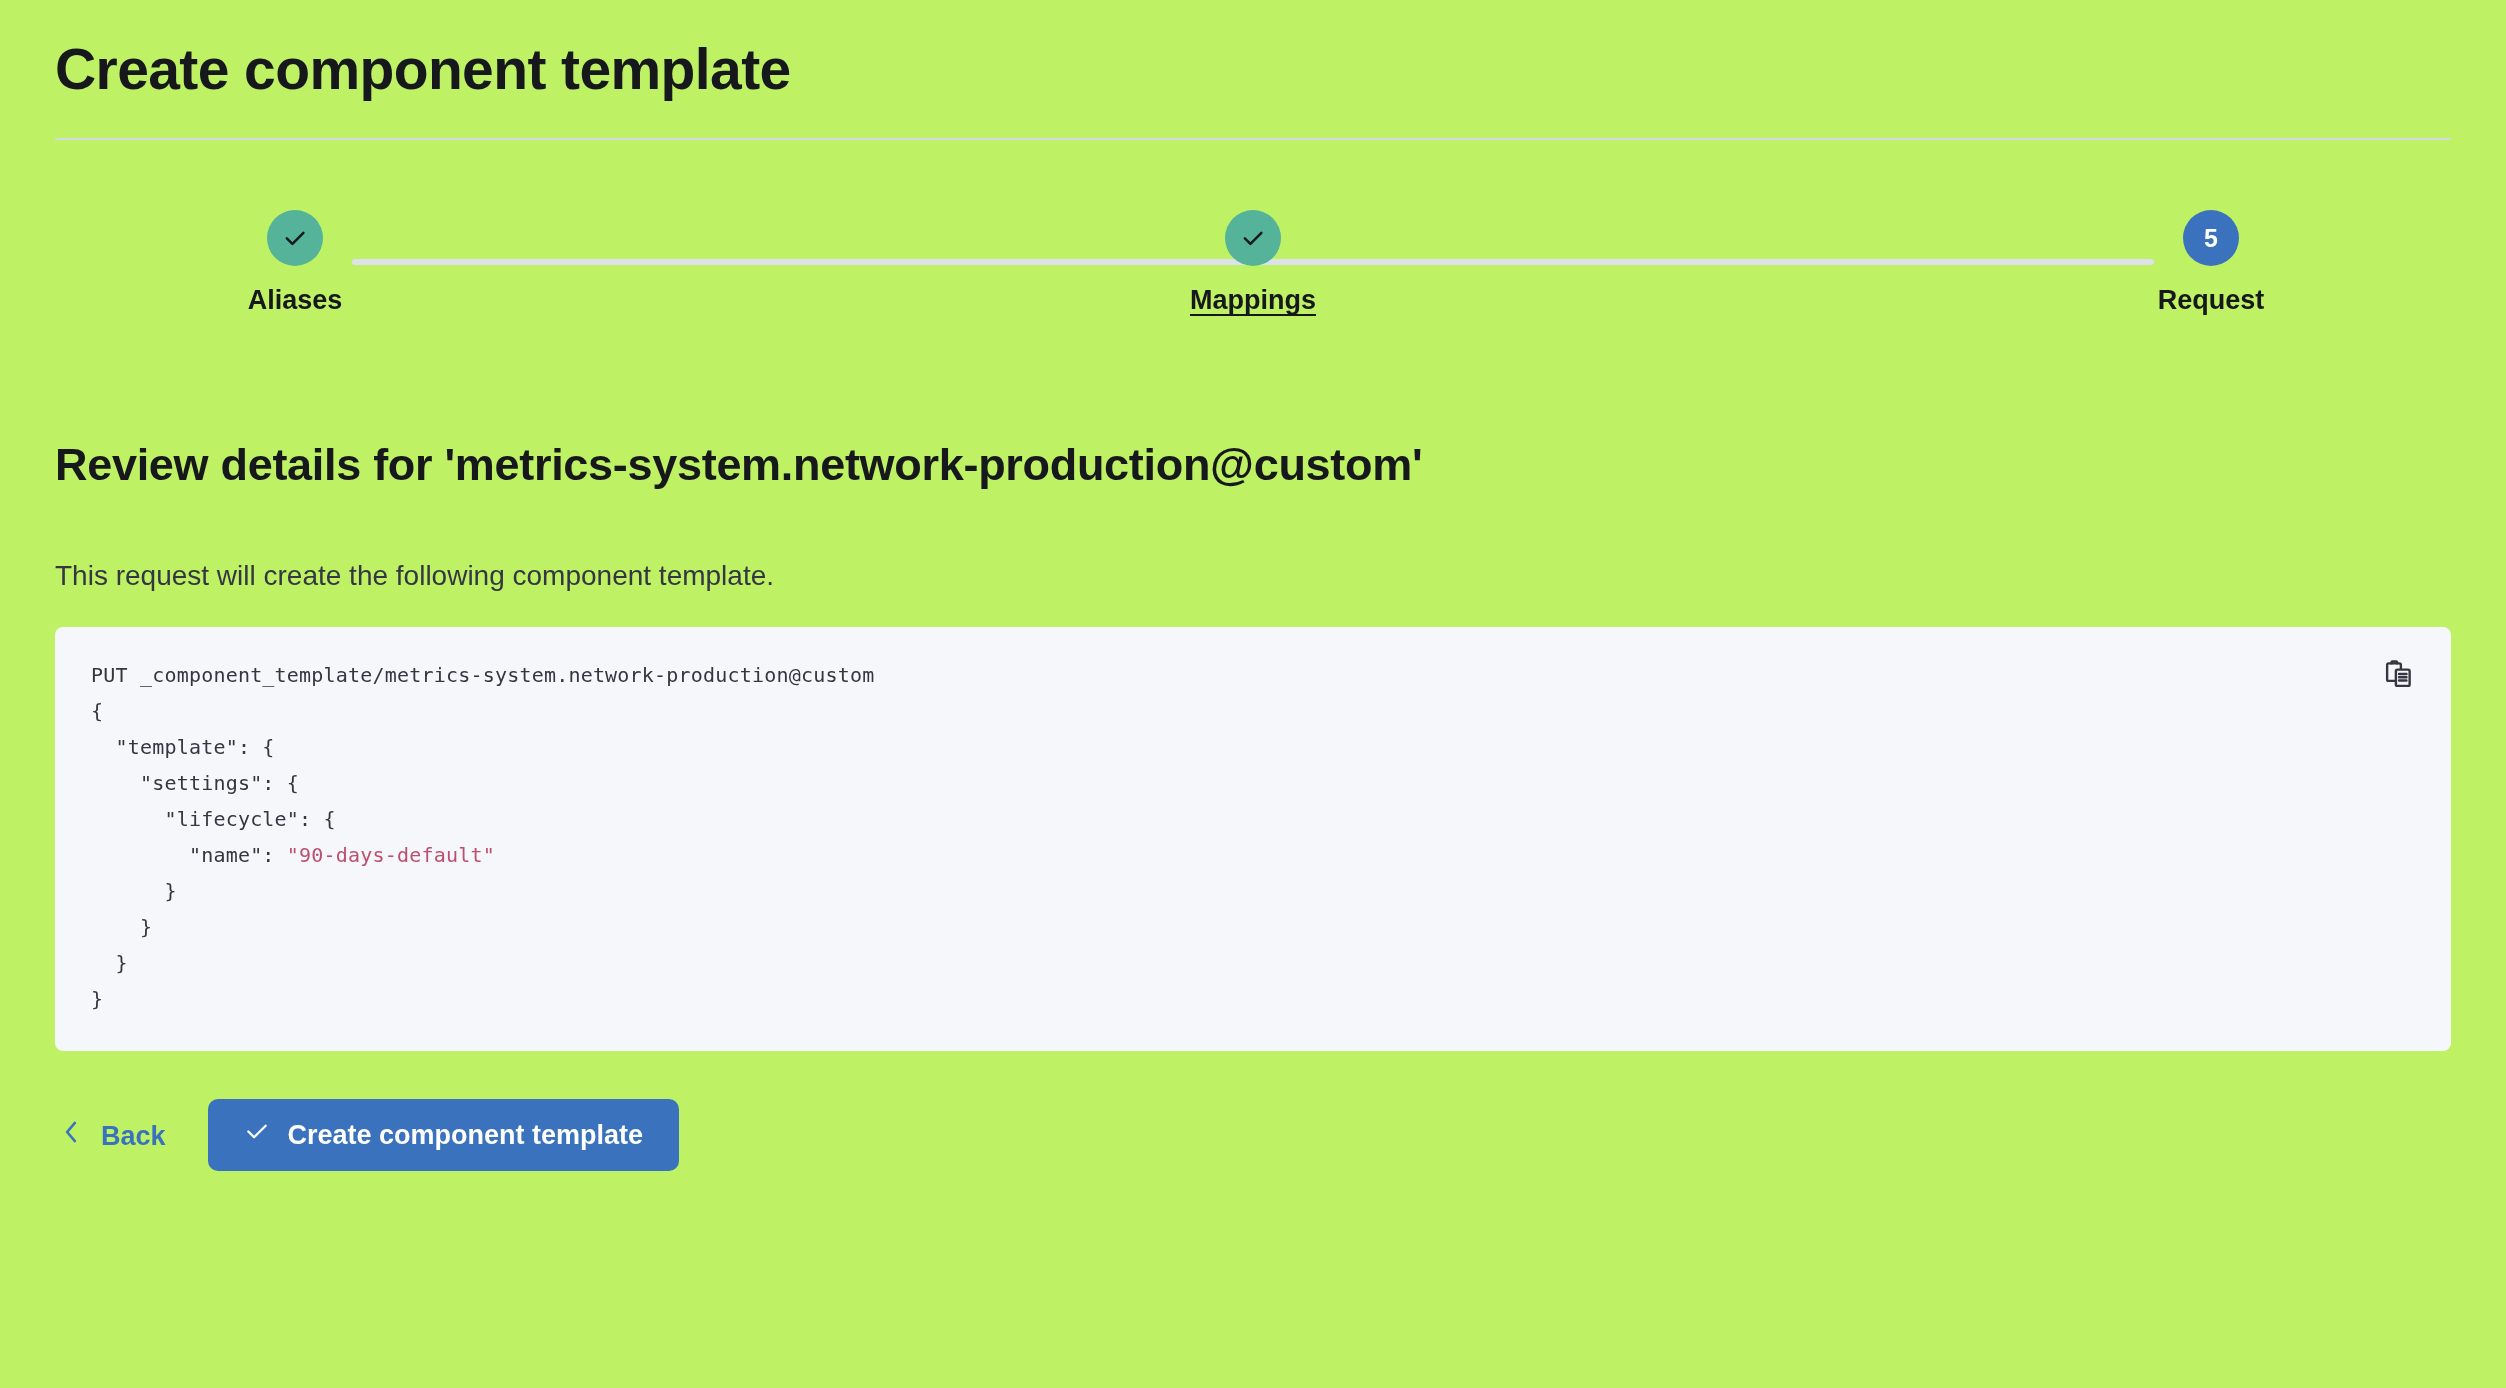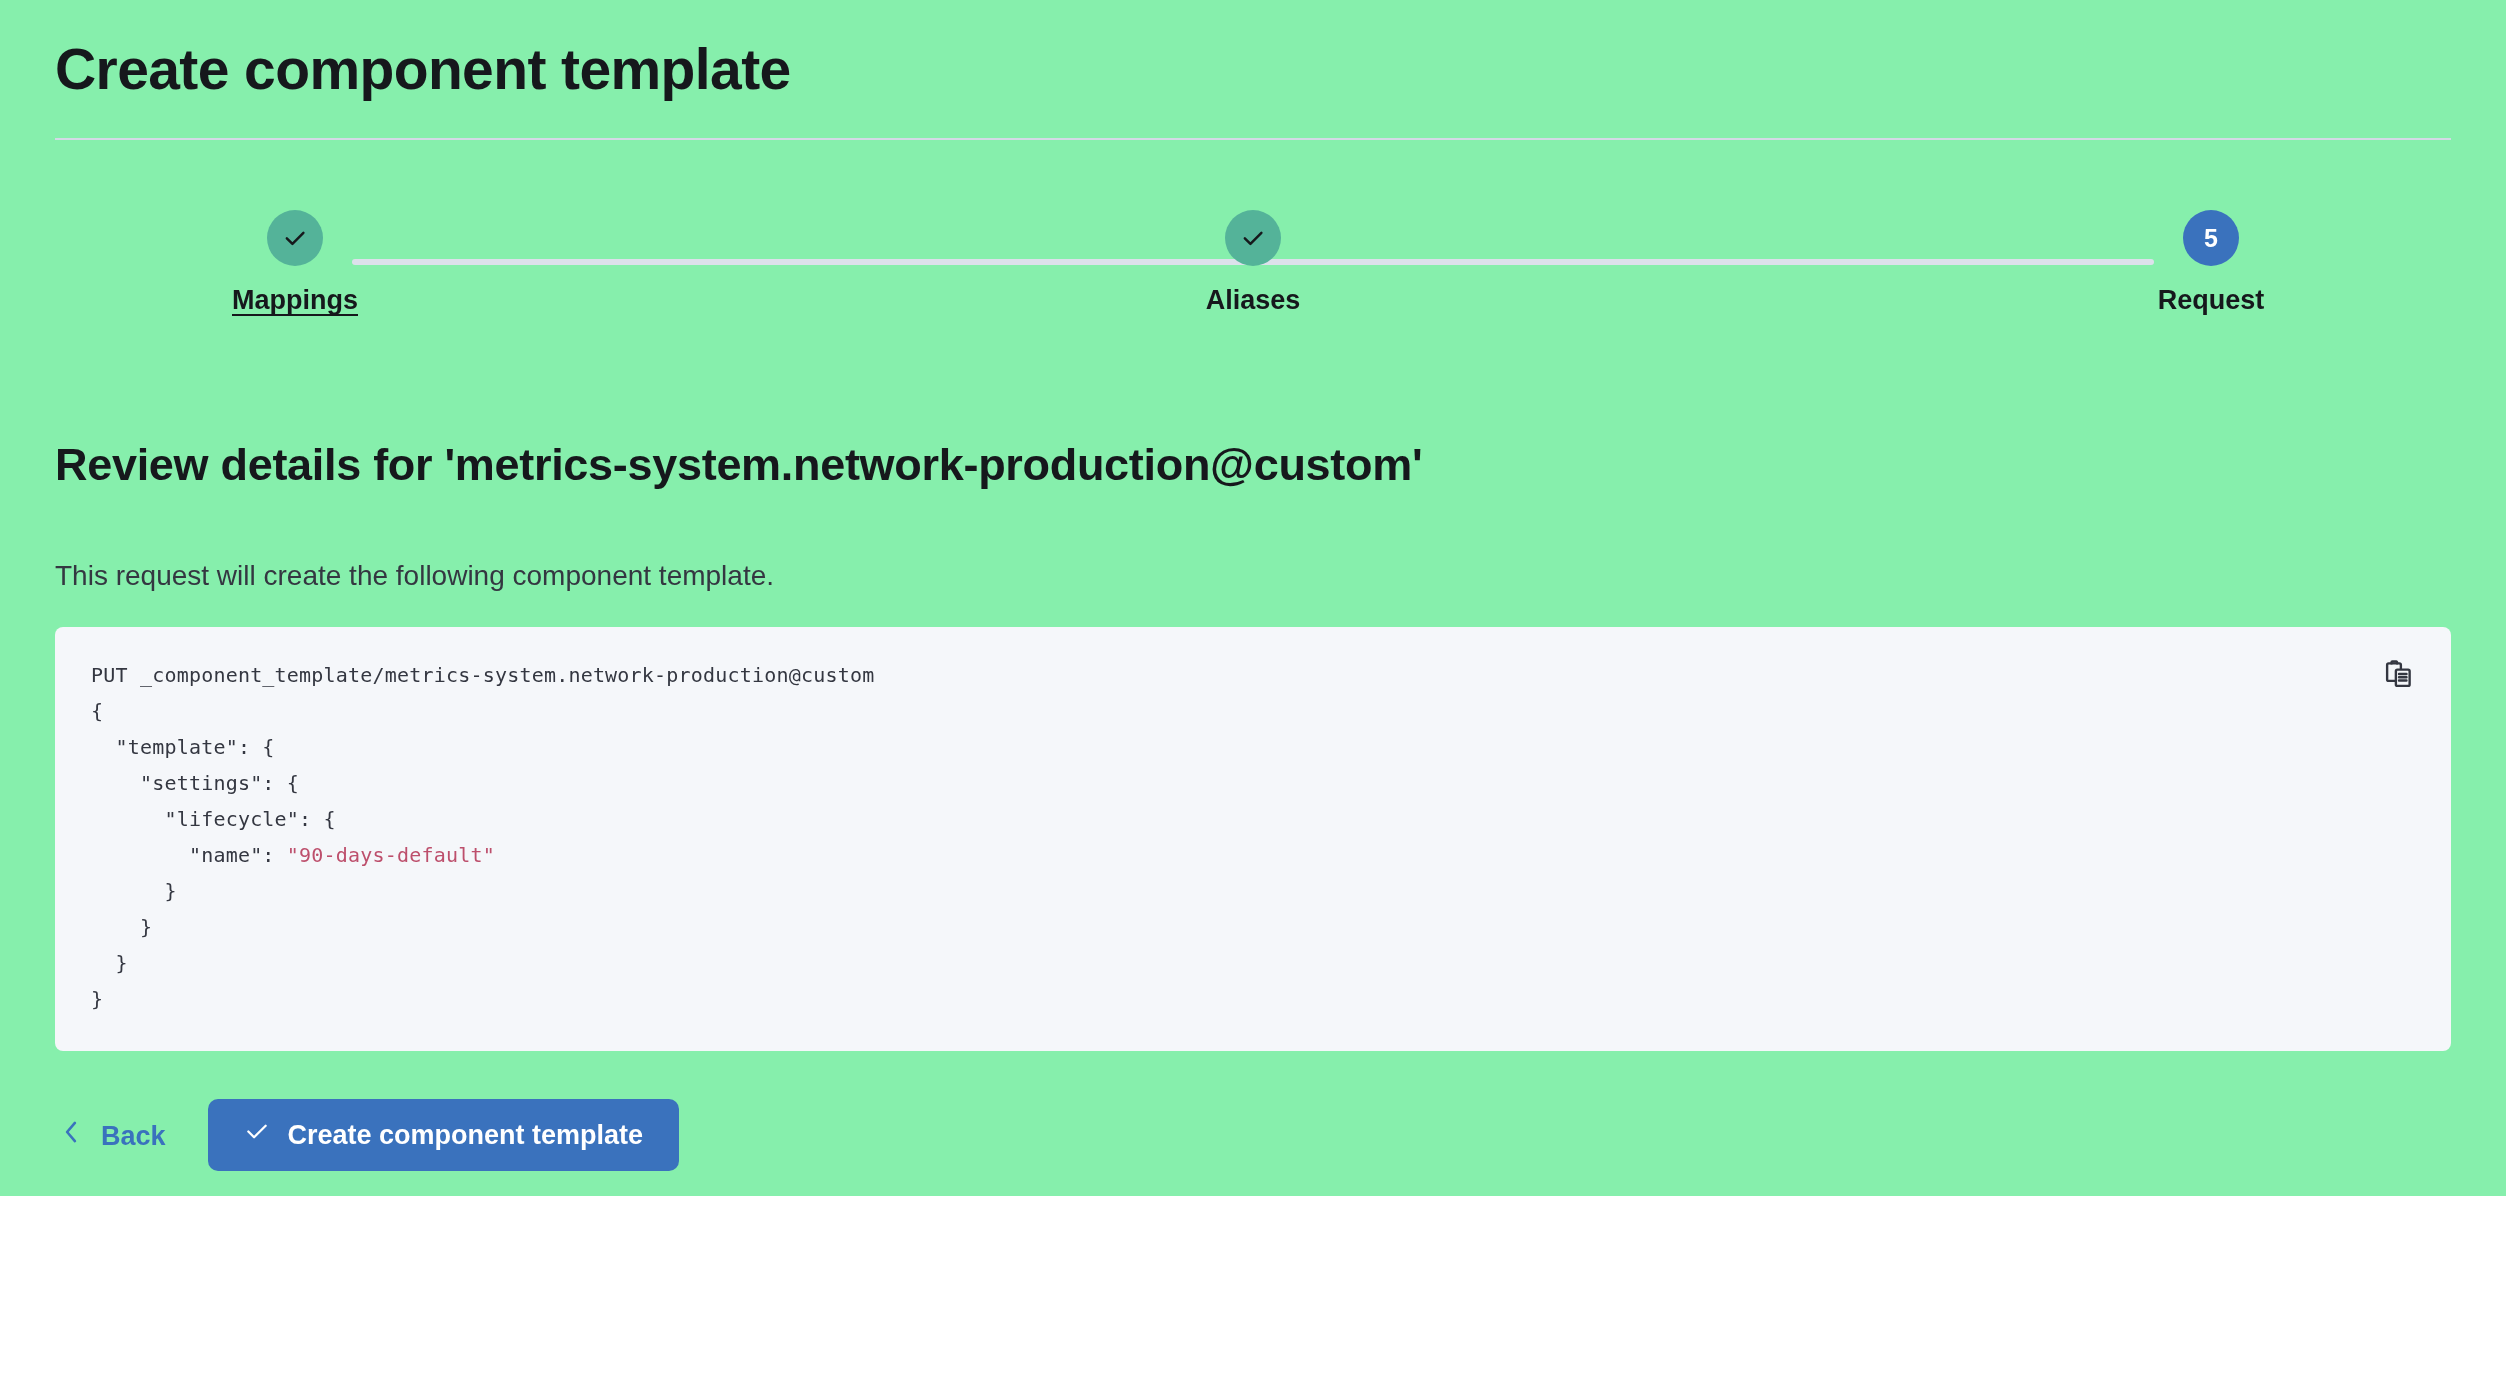--- a/index.html
+++ b/index.html
@@ -9,22 +9,22 @@
     height: 1388px;
     background: #FFFFFF;
     font-family: "Liberation Sans", sans-serif;
     color: #1A1C21;
     overflow: hidden;
   }
 
   .page {
     position: relative;
     width: 2506px;
-    height: 1196px;
-    background: #86efac;
+    height: 1388px;
+    background: #bef264;
     padding: 0 55px;
   }
 
   
   .page-title {
     font-size: 57px;
     font-weight: 700;
     letter-spacing: -0.6px;
     color: #16181C;
     padding-top: 36px;
@@ -240,31 +240,31 @@
     <div class="stepper-track"></div>
     <div class="stepper-steps" id="stepper-steps">
         <div class="step">
           <div class="step-circle complete">
             <span>
               <svg width="28" height="28" viewBox="0 0 24 24" fill="none" stroke="#16181C" stroke-width="2.1" stroke-linecap="round" stroke-linejoin="round">
                 <path d="M5 12.3l4.8 4.8L19.2 7.6"></path>
               </svg>
             </span>
           </div>
-          <div class="step-label hovered">Mappings</div>
+          <div class="step-label">Aliases</div>
         </div>
         <div class="step">
           <div class="step-circle complete">
             <span>
               <svg width="28" height="28" viewBox="0 0 24 24" fill="none" stroke="#16181C" stroke-width="2.1" stroke-linecap="round" stroke-linejoin="round">
                 <path d="M5 12.3l4.8 4.8L19.2 7.6"></path>
               </svg>
             </span>
           </div>
-          <div class="step-label">Aliases</div>
+          <div class="step-label hovered">Mappings</div>
         </div>
         <div class="step">
           <div class="step-circle current">
             <span class="step-number">5</span>
           </div>
           <div class="step-label">Request</div>
         </div>
       </div>
   </div>
 

